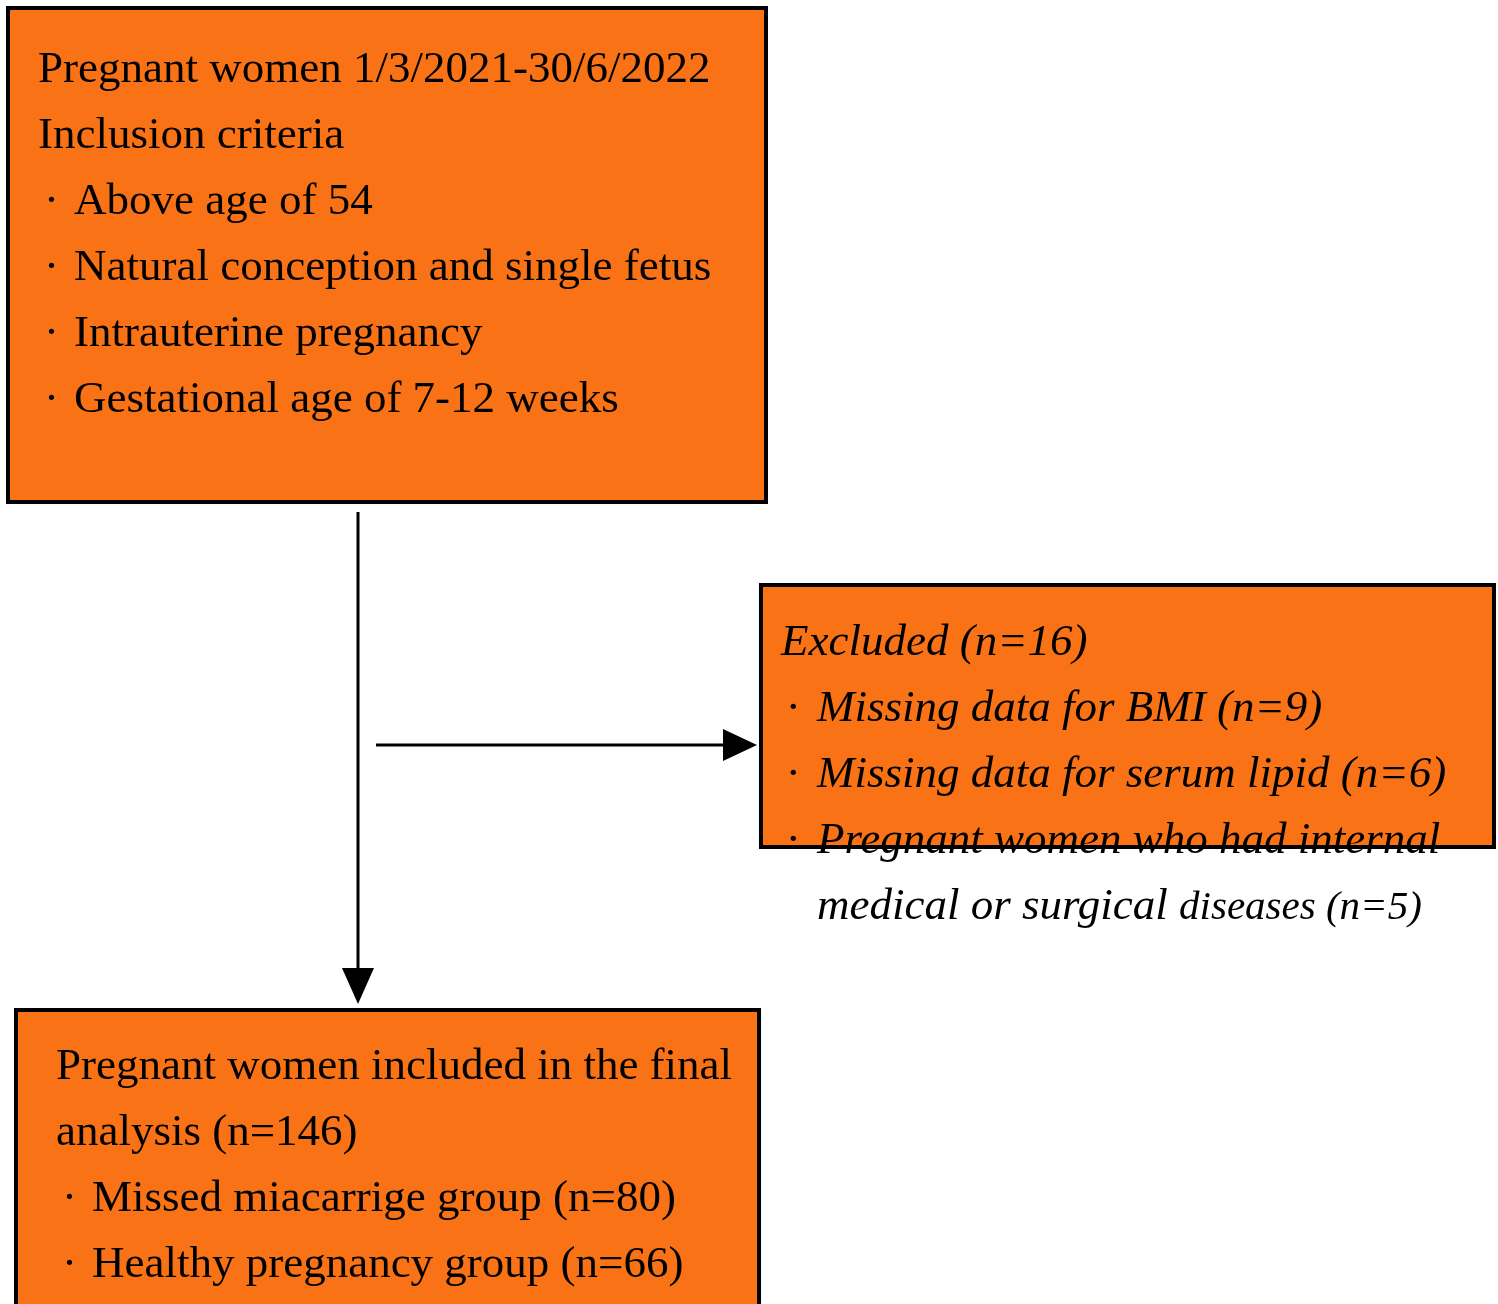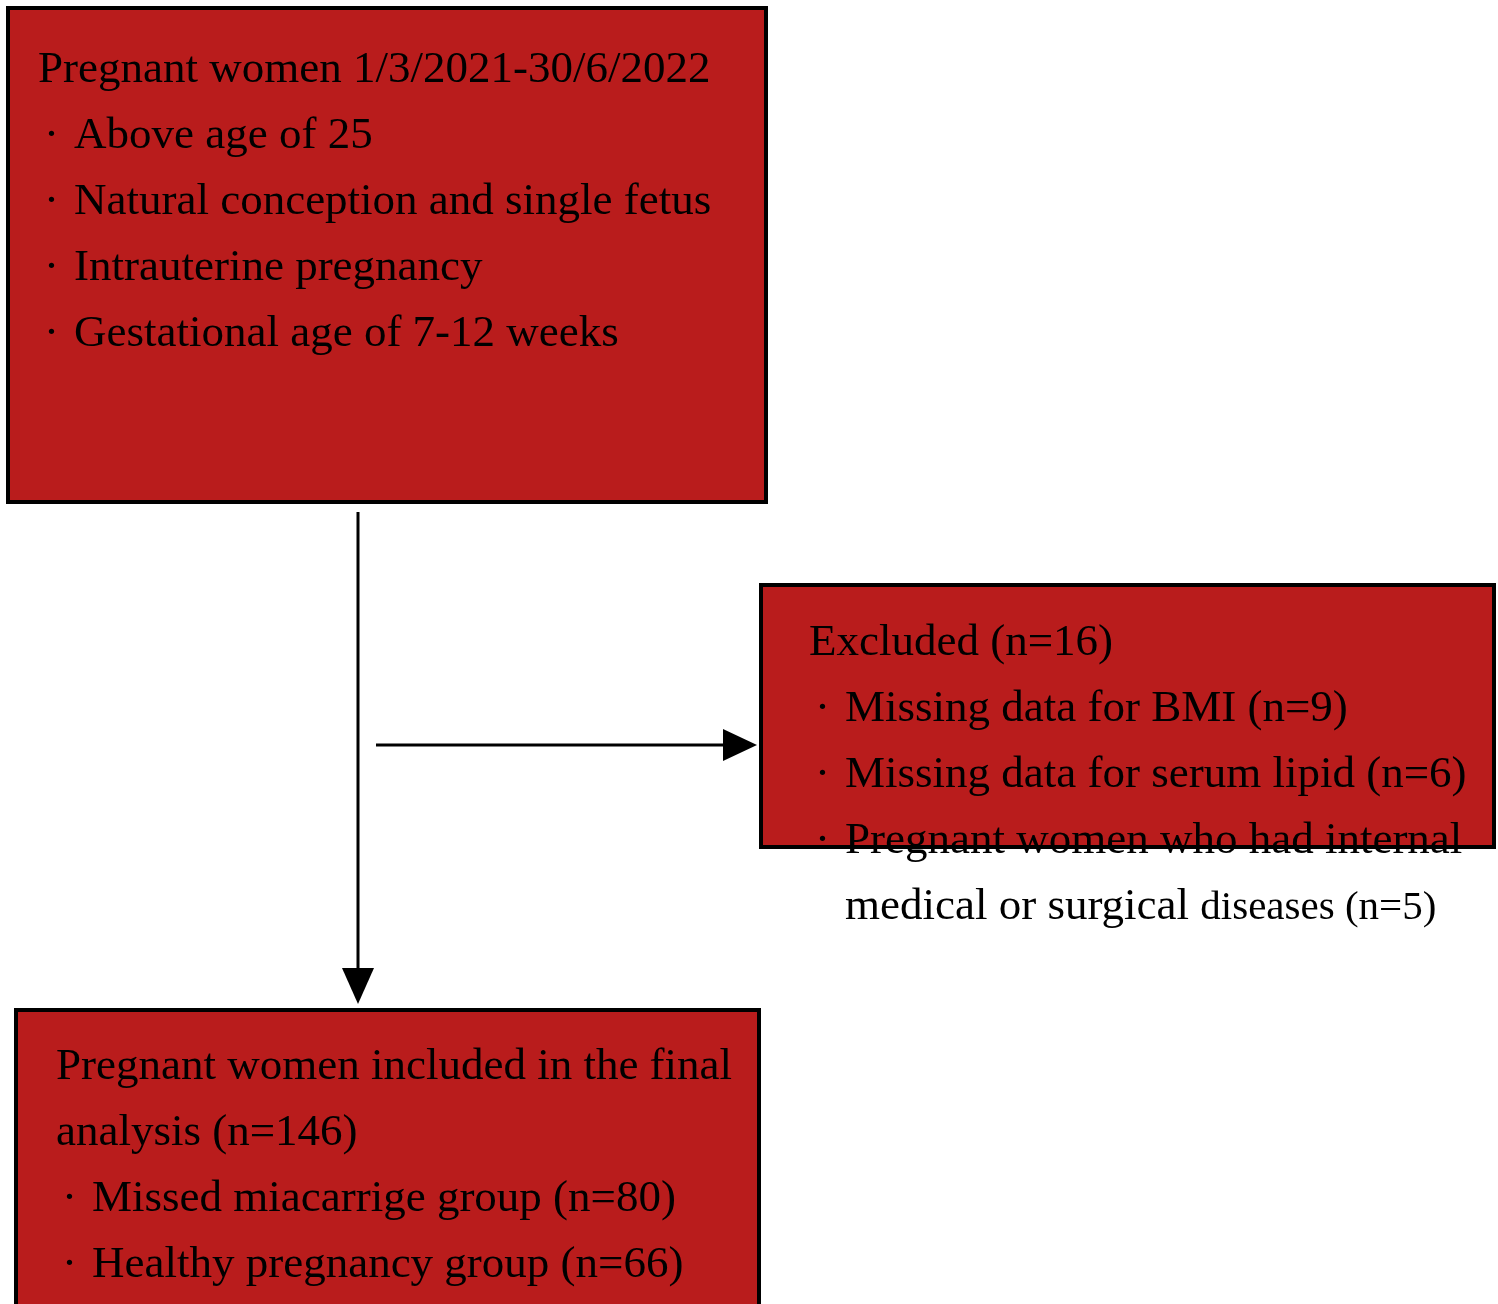--- a/index.html
+++ b/index.html
@@ -12,21 +12,21 @@
     width: 1498px;
     height: 1304px;
     background: #ffffff;
     font-family: "Liberation Serif", serif;
     color: #000000;
     overflow: hidden;
   }
   .box {
     position: absolute;
     border: 4px solid #000000;
-    background: #b91c1c;
+    background: #f97316;
     box-sizing: border-box;
     font-size: 45px;
     line-height: 66px;
   }
   .box .pad {
     padding-top: 10px;
   }
   .tline {
     white-space: nowrap;
   }
@@ -52,21 +52,22 @@
     width: 762px;
     height: 498px;
     padding: 14px 14px 0 28px;
   }
   
   .box-excluded {
     left: 759px;
     top: 583px;
     width: 737px;
     height: 266px;
-    padding: 10px 8px 0 46px;
+    padding: 10px 8px 0 18px;
+    font-style: italic;
   }
   
   .box-final {
     left: 14px;
     top: 1008px;
     width: 747px;
     height: 376px;
     padding: 9px 12px 0 38px;
   }
   .arrows {
@@ -77,23 +78,24 @@
   }
 </style>
 </head>
 <body>
 
 <div class="canvas">
 
   <div class="box box-enrollment">
     <div class="pad">
       <div class="tline">Pregnant women 1/3/2021-30/6/2022</div>
+      <div class="tline">Inclusion criteria</div>
       <div class="bullet-row">
         <span class="dot">·</span>
-        <span class="btext">Above age of 25</span>
+        <span class="btext">Above age of 54</span>
       </div>
       <div class="bullet-row">
         <span class="dot">·</span>
         <span class="btext">Natural conception and single fetus</span>
       </div>
       <div class="bullet-row">
         <span class="dot">·</span>
         <span class="btext">Intrauterine pregnancy</span>
       </div>
       <div class="bullet-row">

